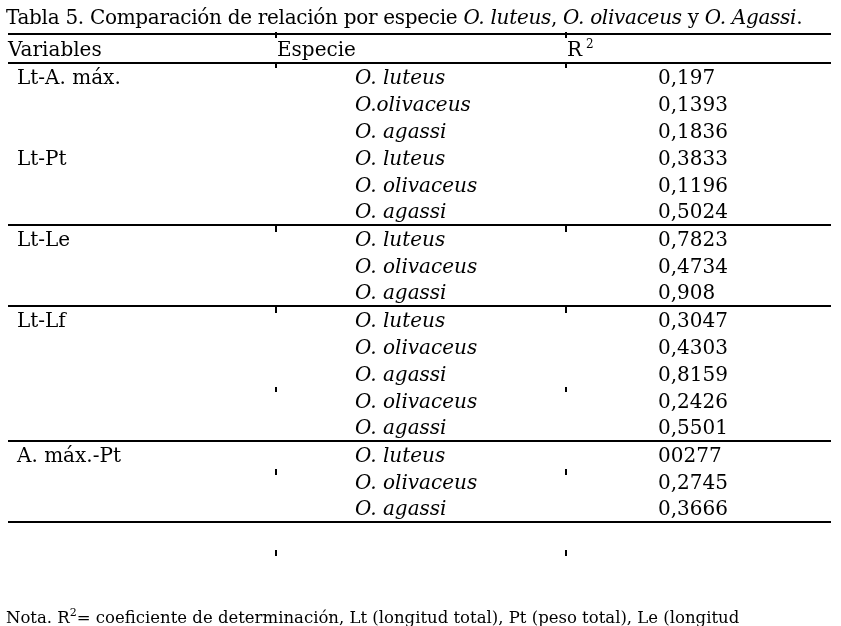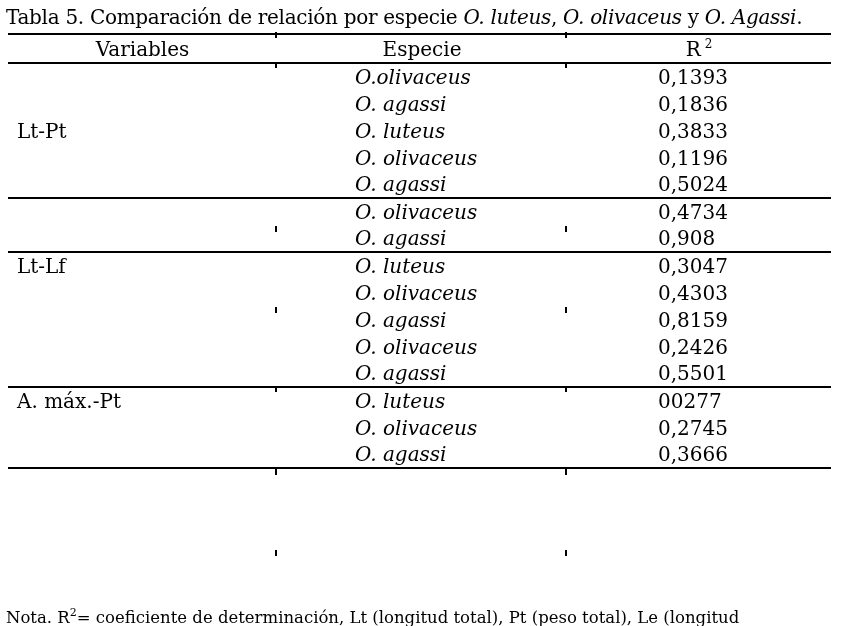--- a/index.html
+++ b/index.html
@@ -33,21 +33,21 @@
   }
   .data-table th, .data-table td {
     font-weight: normal;
     font-size: 20px;
     padding: 0;
     vertical-align: middle;
     white-space: nowrap;
     overflow: visible;
   }
   .header-row { height: 29px; }
-  .header-row th { border-bottom: 2px solid #000; text-align: center; }
+  .header-row th { border-bottom: 2px solid #000; text-align: left; }
   .th-var { padding-left: 14px; }
   .th-r2  { padding-right: 22px; }
   .sup    { vertical-align: super; font-size: 12px; margin-left: 4px; }
   tr.body-row { height: 27px; }
   td.c-var { padding-left: 9px; }
   td.c-sp  { padding-left: 78px; font-style: italic; }
   td.c-r2  { padding-left: 91px; }
   tr.sec-end td { border-bottom: 2px solid #000; }
   .tick {
     position: absolute;
@@ -84,20 +84,25 @@
     </colgroup>
     <thead>
       <tr class="header-row">
         <th class="th-var">Variables</th>
         <th class="th-esp">Especie</th>
         <th class="th-r2"><span>R</span><span class="sup">2</span></th>
       </tr>
     </thead>
     <tbody>
       <tr class="body-row">
+        <td class="c-var">Lt-A. máx.</td>
+        <td class="c-sp">O. luteus</td>
+        <td class="c-r2">0,197</td>
+      </tr>
+      <tr class="body-row">
         <td class="c-var"></td>
         <td class="c-sp">O.olivaceus</td>
         <td class="c-r2">0,1393</td>
       </tr>
       <tr class="body-row">
         <td class="c-var"></td>
         <td class="c-sp">O. agassi</td>
         <td class="c-r2">0,1836</td>
       </tr>
       <tr class="body-row">
@@ -107,20 +112,25 @@
       </tr>
       <tr class="body-row">
         <td class="c-var"></td>
         <td class="c-sp">O. olivaceus</td>
         <td class="c-r2">0,1196</td>
       </tr>
       <tr class="body-row sec-end">
         <td class="c-var"></td>
         <td class="c-sp">O. agassi</td>
         <td class="c-r2">0,5024</td>
+      </tr>
+      <tr class="body-row">
+        <td class="c-var">Lt-Le</td>
+        <td class="c-sp">O. luteus</td>
+        <td class="c-r2">0,7823</td>
       </tr>
       <tr class="body-row">
         <td class="c-var"></td>
         <td class="c-sp">O. olivaceus</td>
         <td class="c-r2">0,4734</td>
       </tr>
       <tr class="body-row sec-end">
         <td class="c-var"></td>
         <td class="c-sp">O. agassi</td>
         <td class="c-r2">0,908</td>

